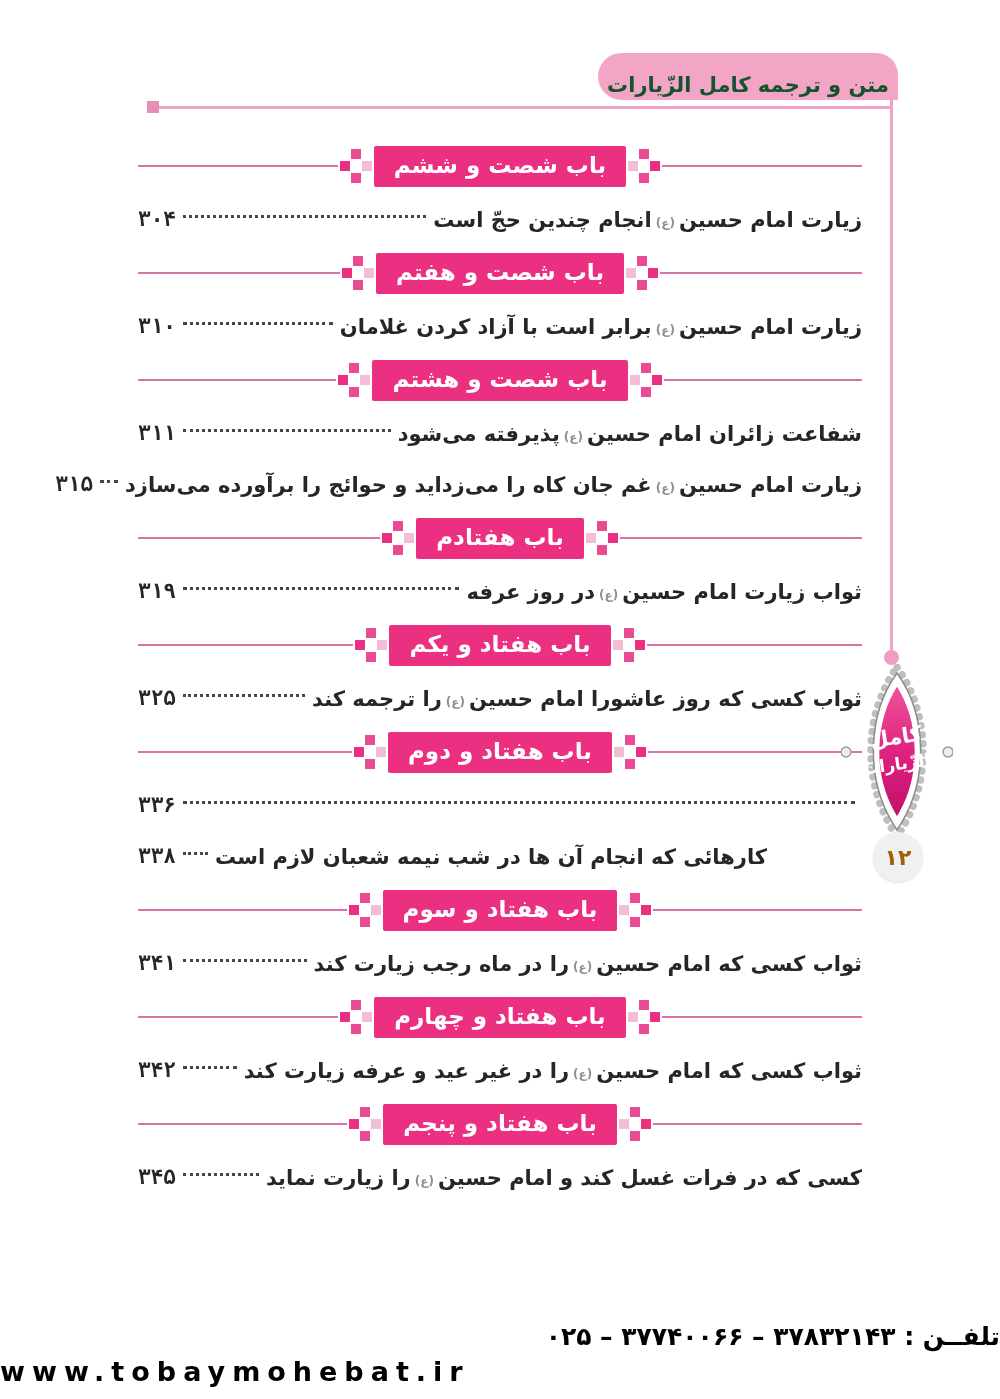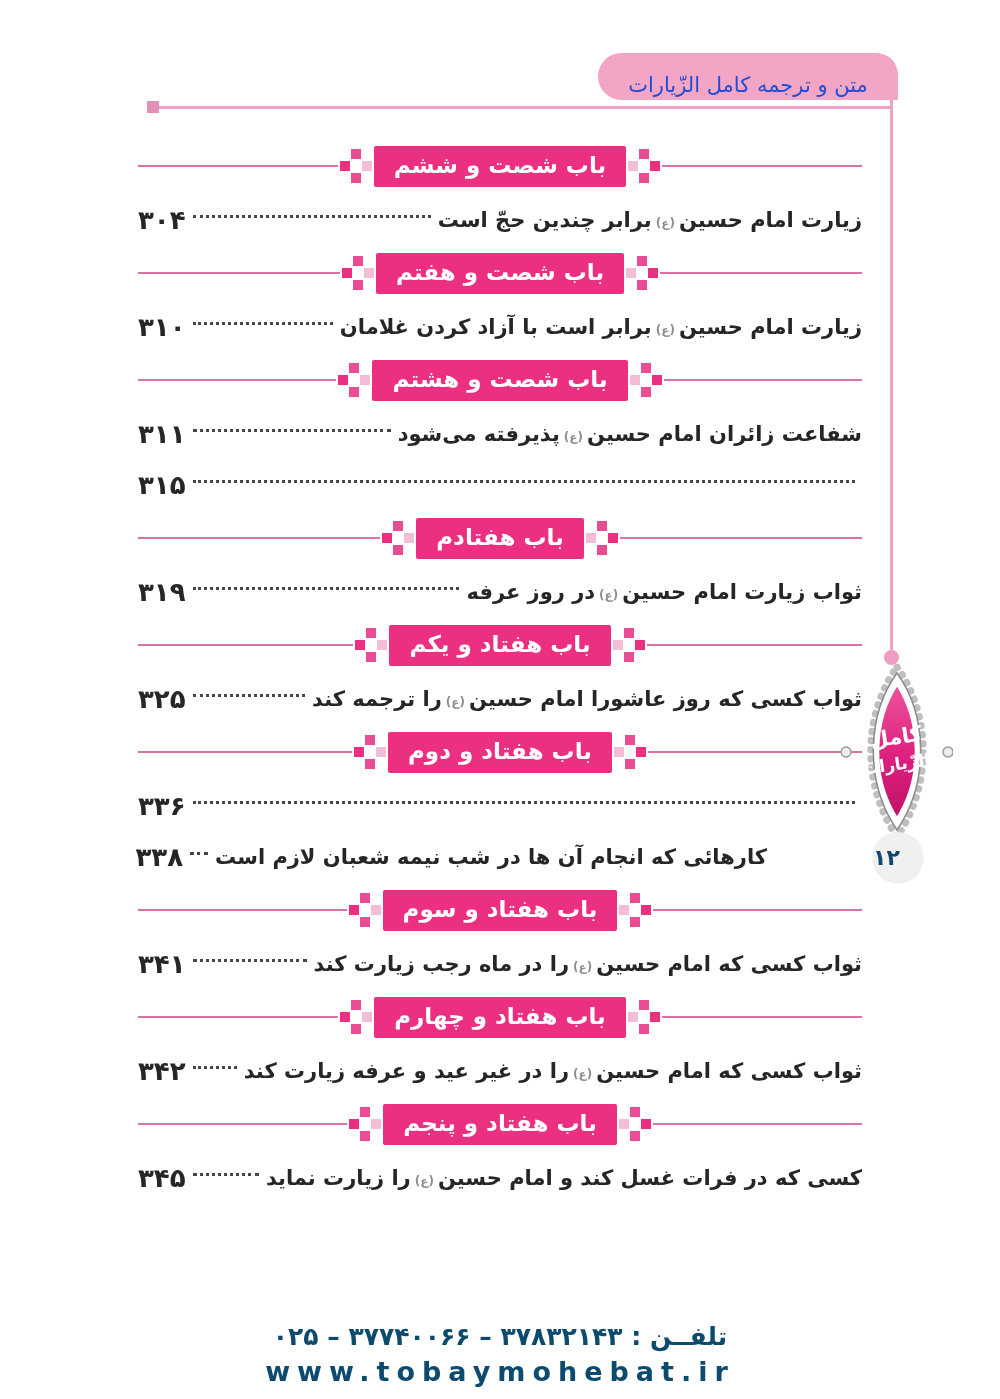--- a/index.html
+++ b/index.html
@@ -7,21 +7,21 @@
   body { font-family:"DejaVu Sans", sans-serif; }
   .page { position:relative; width:1000px; height:1399px; background:#ffffff; overflow:hidden; margin:0 auto; }
 
   
   .banner {
     position:absolute; top:53px; left:598px; width:300px; height:47px;
     background:#f3a5c5; border-radius:26px 24px 0 26px;
     display:flex; align-items:center; justify-content:center;
     direction:rtl;
   }
-  .banner-title { color:#1d4ed8; font-weight:normal; font-size:21px; letter-spacing:.5px;margin-top:17px; }
+  .banner-title { color:#14532d; font-weight:bold; font-size:21px; letter-spacing:.5px;margin-top:17px; }
   .hline { position:absolute; top:106px; left:152px; width:741px; height:3px; background:#efa2c5; }
   .hline-cap { position:absolute; top:101px; left:147px; width:12px; height:12px; background:#e58fb8; }
   .vline { position:absolute; top:99px; left:890px; width:3px; height:557px; background:#efa2c5; }
   .vdot { position:absolute; top:650px; left:884px; width:15px; height:15px; border-radius:50%; background:#ef9cc2; }
 
   
   .toc { position:absolute; top:138px; left:138px; right:138px; }
   .chapter-rule { height:56px; display:flex; align-items:center; }
   .rule-line { flex:1; height:2px; background:#d873a8; }
   .cluster { width:34px; height:46px; flex:0 0 auto; margin:0 1px; }
@@ -33,33 +33,33 @@
   }
   .badge-text { font-size:23px; font-weight:bold; white-space:nowrap; }
   .entry {
     direction:rtl; display:flex; align-items:center; height:51px;
     color:#262626; font-weight:bold;
   }
   .entry.indent { padding-right:95px; }
   .entry-title { white-space:nowrap; font-size:21px; }
   .honorific { font-size:12px; color:#8e8e8e; margin:0 4px; }
   .dots { flex:1; border-bottom:3px dotted #474747; margin:0 7px 7px 7px; min-width:18px; }
-  .pg { font-size:26px; white-space:nowrap; }
+  .pg { font-size:21px; white-space:nowrap;font-family:Liberation Mono, monospace; }
 
   
   .medallion { position:absolute; top:664px; left:841px; width:112px; height:176px; }
   .page-circle {
     position:absolute; top:832px; left:873px; width:50px; height:50px;
     border-radius:50%; background:#f0f0f0; box-shadow:0 1px 2px rgba(0,0,0,.12);
-    display:flex; align-items:center; 
-    font-size:22px; font-weight:bold; color:#0c4a6e;
+    display:flex; align-items:center; justify-content:center;
+    font-size:22px; font-weight:bold; color:#a16207;
   }
 
   
-  .footer { position:absolute; left:0; right:0; bottom:12px; text-align:center; color:#0c4a6e; }
+  .footer { position:absolute; left:0; right:0; bottom:12px; color:#000000; }
   .phone-line { direction:rtl; font-size:25px; font-weight:bold; }
   .phone-line .num { letter-spacing:2px; }
   .website { font-size:27px; font-weight:bold; letter-spacing:7px; margin-top:5px; }
 </style>
 </head>
 <body>
 
 <div class="page">
 
   <div class="banner">
@@ -86,21 +86,21 @@
       <svg class="cluster" viewBox="0 0 34 46" aria-hidden="true">
         <rect x="1" y="18" width="10" height="10" fill="#f3bcd7"></rect>
         <rect x="12" y="6" width="10" height="10" fill="#e94c92"></rect>
         <rect x="12" y="30" width="10" height="10" fill="#e94c92"></rect>
         <rect x="23" y="18" width="10" height="10" fill="#ec3081"></rect>
       </svg>
       <span class="rule-line"></span>
     </div>
     <div class="entries">
   <div class="entry">
-    <span class="entry-title"><span class="t-pre">زیارت امام حسین</span><span class="honorific">(ع)</span><span class="t-post">برابر چندین حجّ است</span></span>
+    <span class="entry-title"><span class="t-pre">زیارت امام حسین</span><span class="honorific">(ع)</span><span class="t-post">انجام چندین حجّ است</span></span>
     <span class="dots"></span>
     <span class="pg">۳۰۴</span>
   </div>
 </div>
   </section>
 
   <section class="chapter">
     <div class="chapter-rule">
       <span class="rule-line"></span>
       <svg class="cluster mirror" viewBox="0 0 34 46" aria-hidden="true">
@@ -154,20 +154,21 @@
     <span class="entry-title"><span class="t-pre">شفاعت زائران امام حسین</span><span class="honorific">(ع)</span><span class="t-post">پذیرفته می‌شود</span></span>
     <span class="dots"></span>
     <span class="pg">۳۱۱</span>
   </div>
 </div>
   </section>
 
   <section class="chapter">
     <div class="entries">
   <div class="entry">
+    <span class="entry-title"><span class="t-pre">زیارت امام حسین</span><span class="honorific">(ع)</span><span class="t-post">غم جان کاه را می‌زداید و حوائج را برآورده می‌سازد</span></span>
     <span class="dots"></span>
     <span class="pg">۳۱۵</span>
   </div>
 </div>
   </section>
 
   <section class="chapter">
     <div class="chapter-rule">
       <span class="rule-line"></span>
       <svg class="cluster mirror" viewBox="0 0 34 46" aria-hidden="true">

